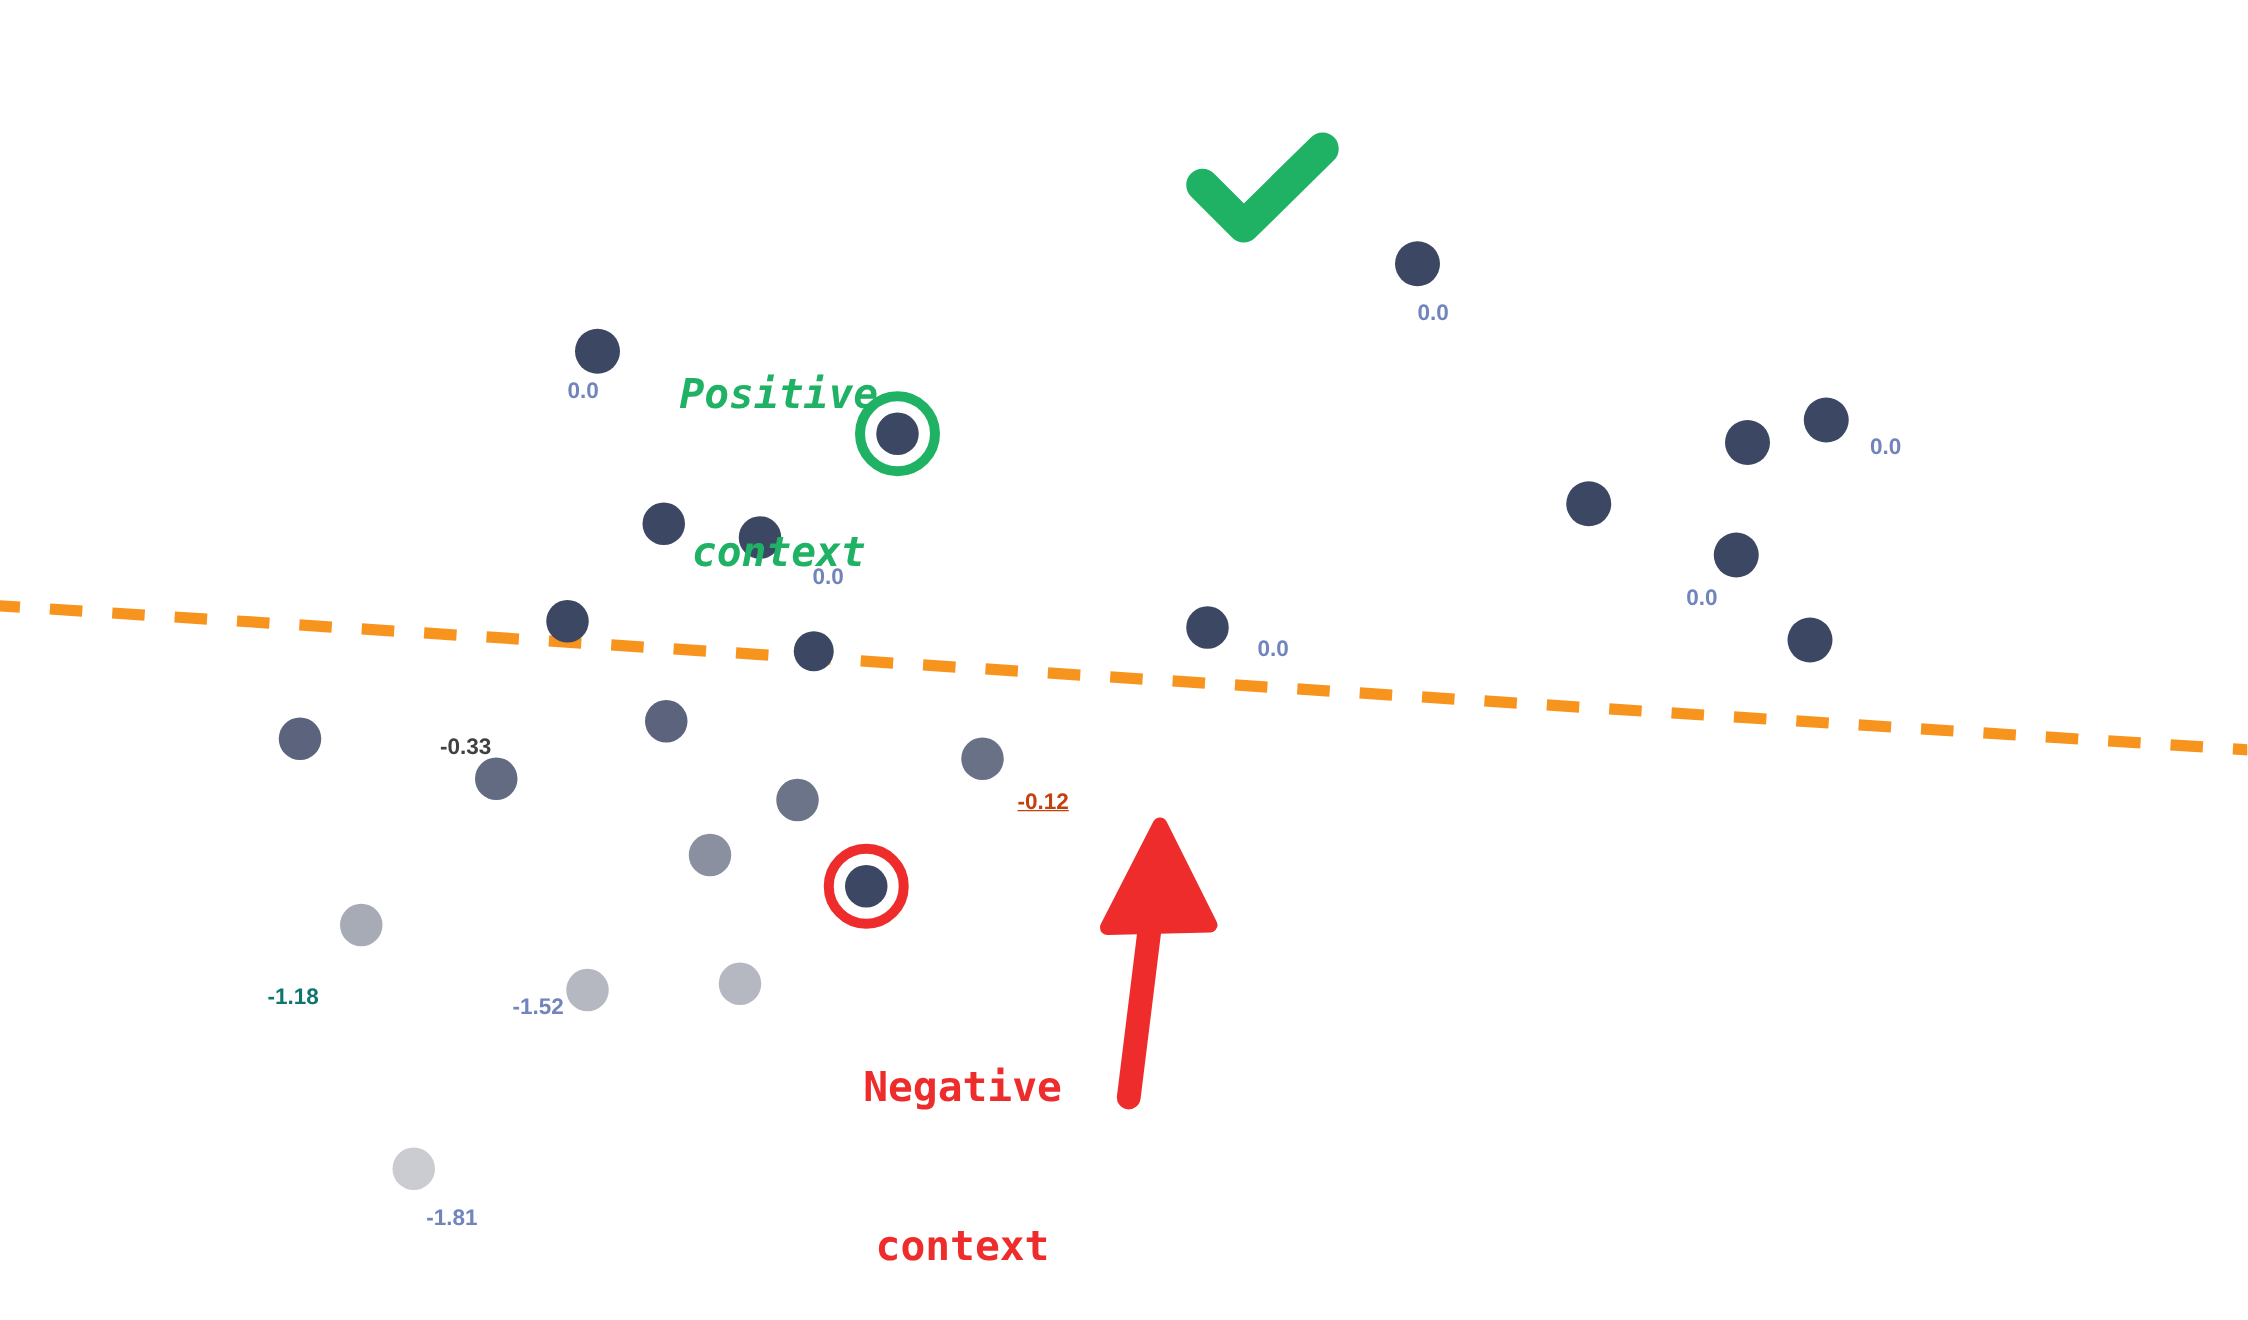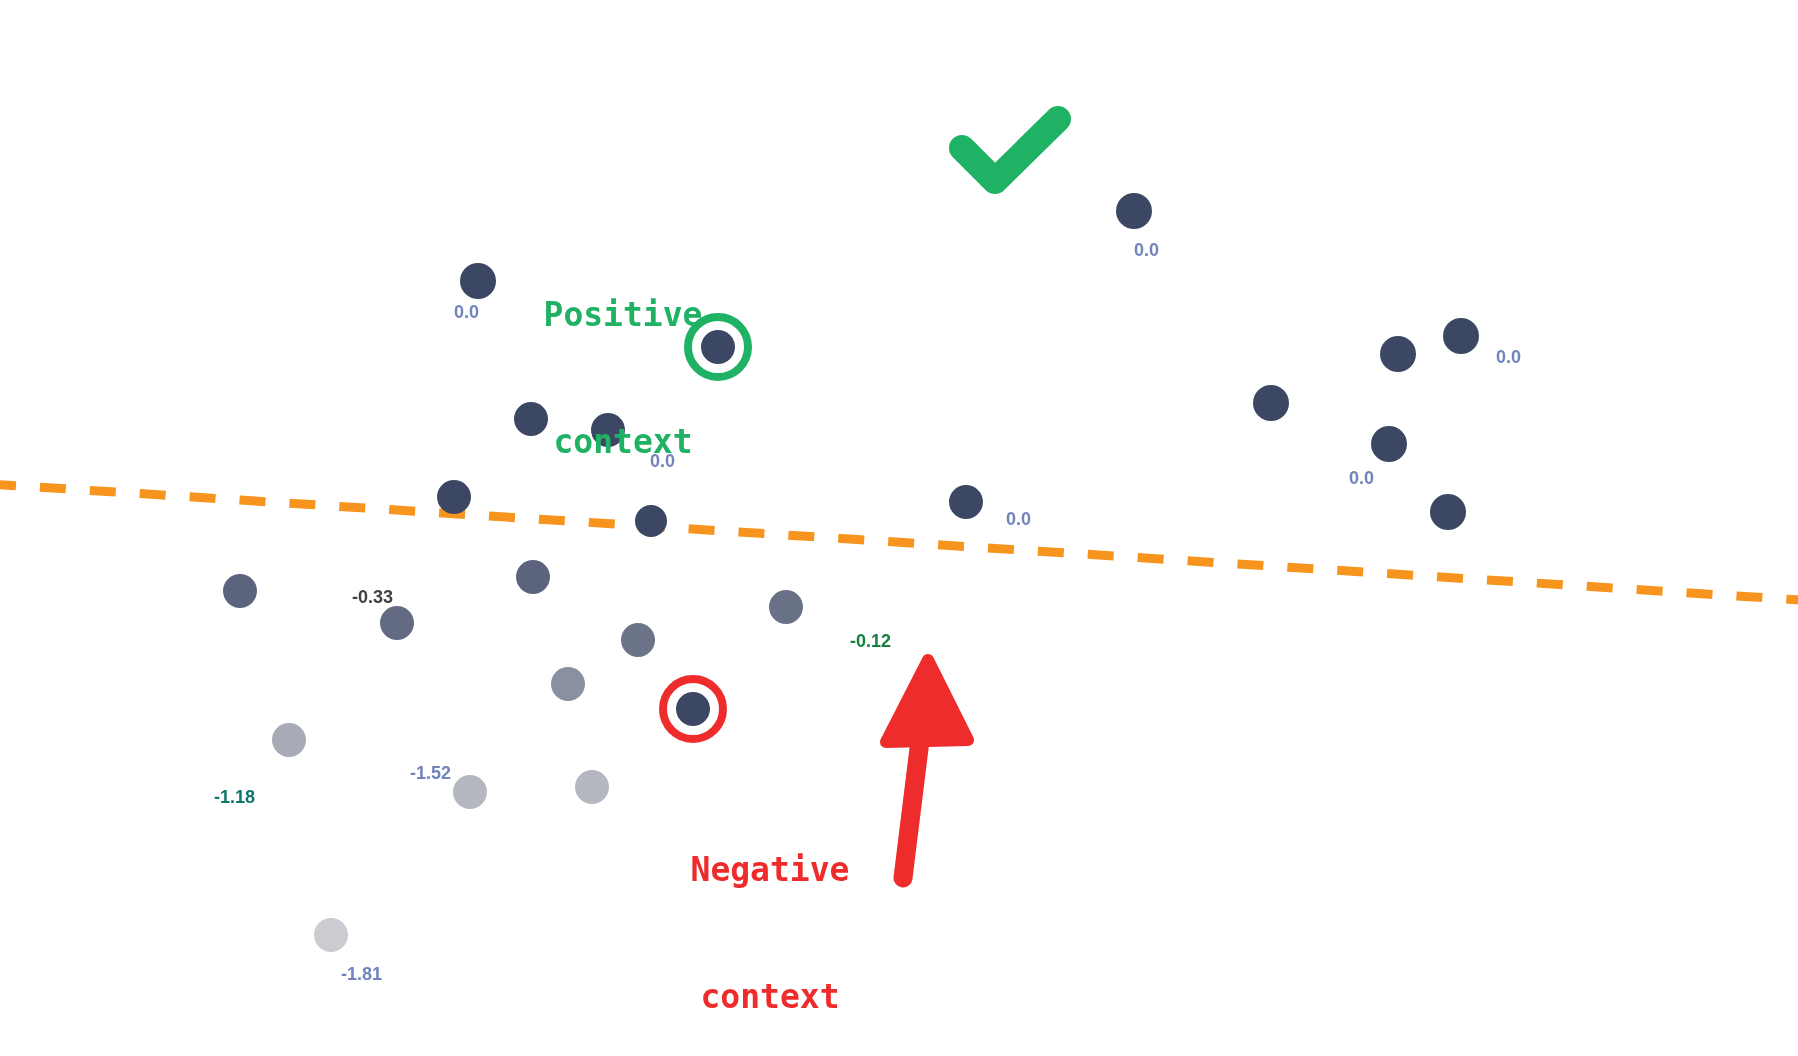--- a/index.html
+++ b/index.html
@@ -42,21 +42,21 @@
   .anno-label {
     position: absolute;
     font-family: "DejaVu Sans Mono", monospace;
     font-weight: bold;
     font-size: 33px;
     line-height: 1.28;
     text-align: center;
     white-space: pre;
     user-select: none;
   }
-  .anno-positive { color: #1fb264; }
+  .anno-positive { color: #1fb264; font-style: italic; }
   .anno-negative { color: #ee2c2c; }
 </style>
 </head>
 <body>
 
 <div id="stage">
 
   <svg id="plot-svg" viewBox="0 0 1798 1056">
     <g id="boundary-group">
         <line x1="-10" y1="484" x2="1800" y2="600" stroke="#f7941e" stroke-width="9" stroke-linecap="butt" stroke-dasharray="26 24"></line>
@@ -103,23 +103,23 @@
   </svg>
 
   <div id="value-labels">
       <div class="value-label" style="left: 454px; top: 303px; color: rgb(113, 132, 187);">0.0</div>
       <div class="value-label" style="left: 1134px; top: 241px; color: rgb(113, 132, 187);">0.0</div>
       <div class="value-label" style="left: 1496px; top: 348px; color: rgb(113, 132, 187);">0.0</div>
       <div class="value-label" style="left: 650px; top: 452px; color: rgb(113, 132, 187);">0.0</div>
       <div class="value-label" style="left: 1349px; top: 469px; color: rgb(113, 132, 187);">0.0</div>
       <div class="value-label" style="left: 1006px; top: 510px; color: rgb(113, 132, 187);">0.0</div>
       <div class="value-label" style="left: 352px; top: 588px; color: #404040;">-0.33</div>
-      <div class="value-label" style="left: 850px; top: 632px; color: #15803d;">-0.12</div>
+      <div class="value-label" style="left: 814px; top: 632px; color: #c2410c; text-decoration: underline;">-0.12</div>
       <div class="value-label" style="left: 214px; top: 788px; color: #0f766e;">-1.18</div>
-      <div class="value-label" style="left: 410px; top: 764px; color: rgb(113, 132, 187);">-1.52</div>
+      <div class="value-label" style="left: 410px; top: 796px; color: rgb(113, 132, 187);">-1.52</div>
       <div class="value-label" style="left: 341px; top: 965px; color: rgb(113, 132, 187);">-1.81</div>
     </div>
 
   <div class="anno-label anno-positive" style="left: 483px; top: 210px; width: 280px;">
     <div>Positive</div>
     <div>context</div>
   </div>
 
   <div class="anno-label anno-negative" style="left: 630px; top: 765px; width: 280px;">
     <div>Negative</div>

